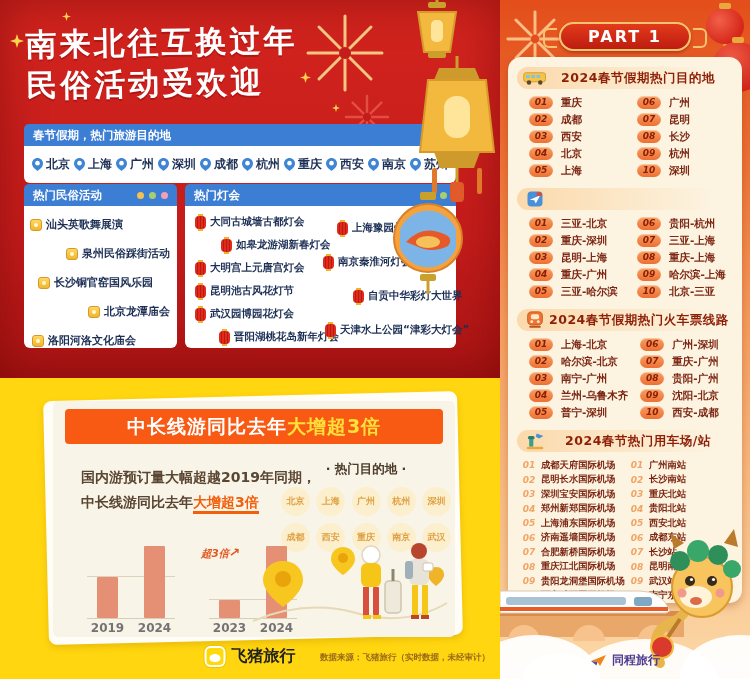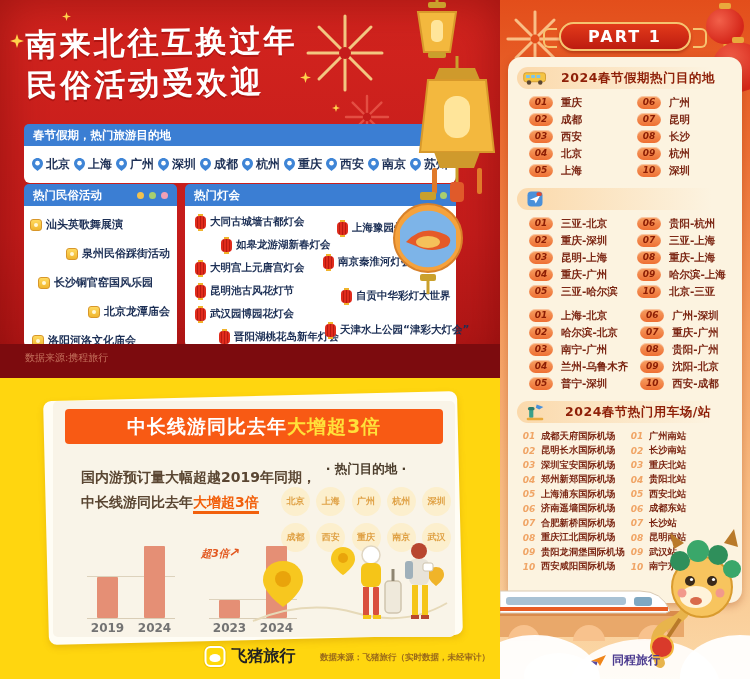--- a/index.html
+++ b/index.html
@@ -43,21 +43,21 @@
     padding:9px 4px 0 10px;}
   .lant-col1{width:128px;}
   .lant-col2{width:129px;}
   .lant-item{display:flex;align-items:center;gap:4px;font-size:10.5px;font-weight:700;
     color:#1c2f55;white-space:nowrap;margin-bottom:9px;}
   .lant-col1 .lant-item:nth-of-type(2){margin-left:26px}
   .lant-col1 .lant-item:nth-of-type(4){}
   .lant-col1 .lant-item:nth-of-type(6){margin-left:24px}
   .lant-col2 .lant-item{margin-bottom:20px;}
   .lant-col2 .lant-item:nth-of-type(1){margin-left:14px;margin-top:6px}
-  .lant-col2 .lant-item:nth-of-type(3){margin-left:18px}
+  .lant-col2 .lant-item:nth-of-type(3){margin-left:30px}
   .lant-col2 .lant-item:nth-of-type(4){margin-left:2px}
   .lant-ico{width:11px;height:13px;flex:none;border-radius:4px;position:relative;
     background:repeating-linear-gradient(90deg,#e02b1c 0 2px,#b91a10 2px 3px);}
   .lant-ico::before{content:"";position:absolute;left:3px;top:-2px;width:5px;height:2px;background:#f0b32c;}
   .lant-ico::after{content:"";position:absolute;left:3px;bottom:-2px;width:5px;height:2px;background:#f0b32c;}
   .red-footer{position:absolute;left:0;bottom:0;width:100%;height:34px;background:#7c0b0e;}
   .red-src{position:absolute;left:25px;top:7px;font-size:10px;color:#c4705c;}
   .decor{position:absolute;pointer-events:none;}
 
   
@@ -400,23 +400,20 @@
             </div>
 
             <div class="lant-item">
               <span class="lant-ico"></span>
               <span>天津水上公园“津彩大灯会”</span>
             </div>
           </div>
       </div>
     </div>
 
-    <div class="red-footer">
-      <span class="red-src">数据来源:携程旅行</span>
-    </div>
   </section>
 
   <section class="sec-yellow">
     <div class="card-tilt"></div>
     <div class="ycard">
       <div class="banner">
         <span>中长线游同比去年</span>
           <span class="hl">大增超3倍</span>
       </div>
       <div class="desc">
@@ -654,20 +651,32 @@
             </div>
               <div class="rrow">
               <span class="badge">10</span>
               <span class="rname">北京-三亚</span>
             </div>
             </div>
         </div>
       </div>
 
       <div class="rsec">
+        <div class="rhead">
+          <span class="ric">
+            <svg width="20" height="18" viewBox="0 0 24 22">
+              <rect x="3" y="1" width="18" height="16" rx="5" fill="#ee7433" stroke="#c2521a"></rect>
+              <rect x="7" y="4" width="10" height="6" rx="2" fill="#ffe9c9"></rect>
+              <circle cx="8" cy="13" r="1.8" fill="#ffe9c9"></circle>
+                <circle cx="16" cy="13" r="1.8" fill="#ffe9c9"></circle>
+              <rect x="5" y="18" width="14" height="2.5" rx="1" fill="#c2521a"></rect>
+            </svg>
+          </span>
+          <span class="rtitle">2024春节假期热门火车票线路</span>
+        </div>
         <div class="cols">
           <div class="col">
 
           <div class="rrow">
               <span class="badge">01</span>
               <span class="rname">上海-北京</span>
             </div>
               <div class="rrow">
               <span class="badge">02</span>
               <span class="rname">哈尔滨-北京</span>

